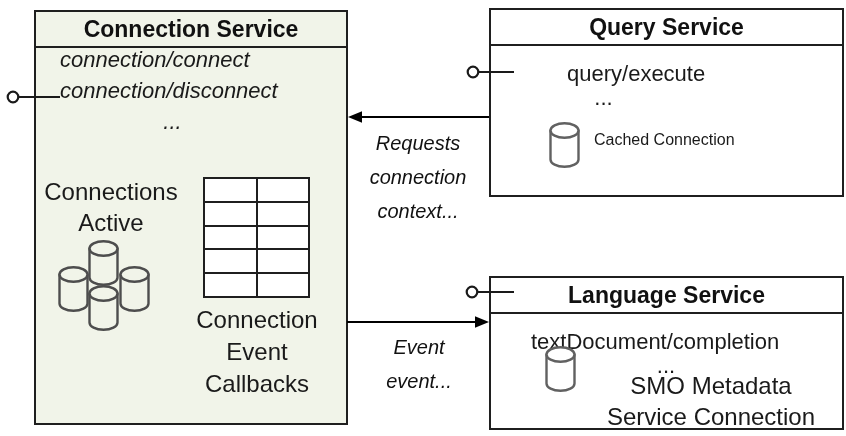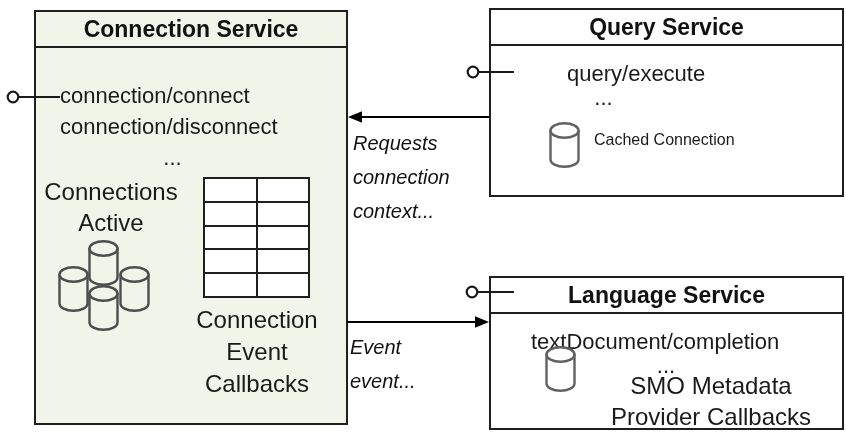--- a/index.html
+++ b/index.html
@@ -15,42 +15,42 @@
   }
   .conn  { left:34px;  top:10px;  width:314px; height:415px; background:#f1f4e9; }
   .query { left:489px; top:8px;   width:355px; height:189px; background:#ffffff; }
   .lang  { left:489px; top:228px; width:355px; height:154px; background:#ffffff;margin-top:48px; }
 
   .abs { position:absolute; }
   .method { font-size:22px; line-height:31px; white-space:nowrap; }
   .center { text-align:center; }
   .lbl { font-size:24px; line-height:31px; text-align:center; }
 
-  .conn-methods { left:24px; top:68px; width:225px; }
+  .conn-methods { left:24px; top:32px; width:225px;font-style:italic; }
   .active-label { left:0px; top:164px; width:150px; }
   .callbacks-label { left:142px; top:292px; width:158px; line-height:32px; }
 
   .q-method { left:40px; top:48px;margin-left:36px; }
   .q-ellipsis { left:40px; top:72px; width:145px; }
   .q-cached { left:103px; top:121px; font-size:16px; white-space:nowrap; }
 
   .l-method { left:40px; top:48px; }
   .l-ellipsis { left:40px; top:72px; width:270px; }
   .l-provider { left:100px; top:92px; width:240px; }
 
   .grid {
     left:167px; top:165px; width:107px; height:121px;
     display:grid; grid-template-columns:1fr 1fr; grid-template-rows:repeat(5,1fr);
     gap:2px; background:#1f1f1f; border:2px solid #1f1f1f; box-sizing:border-box;
   }
   .grid > div { background:#ffffff; }
 
   .arrow-label {
     position:absolute; font-style:italic; font-size:20px; line-height:34px;
-    color:#111; white-space:nowrap;
+    text-align:center; color:#111; white-space:nowrap;
   }
   .req-label  { left:353px; top:126px; width:130px; }
   .sent-label { left:350px; top:330px; width:138px; }
 
   .overlay { position:absolute; left:0; top:0; width:846px; height:436px; pointer-events:none; }
 </style>
 </head>
 <body>
 
 <div class="canvas">
@@ -95,21 +95,21 @@
     <div class="abs method center q-ellipsis">...</div>
     <div class="abs q-cached">Cached Connection</div>
   </div>
 
   <div class="box lang">
     <div class="box-title">Language Service</div>
     <div class="abs method l-method">textDocument/completion</div>
     <div class="abs method center l-ellipsis">...</div>
     <div class="abs lbl l-provider">
       <div>SMO Metadata</div>
-      <div>Provider Callbacks</div>
+      <div>Service Connection</div>
     </div>
   </div>
 
   <div class="arrow-label req-label">
     <div>Requests</div>
     <div>connection</div>
     <div>context...</div>
   </div>
   <div class="arrow-label sent-label">
     <div>Event</div>

